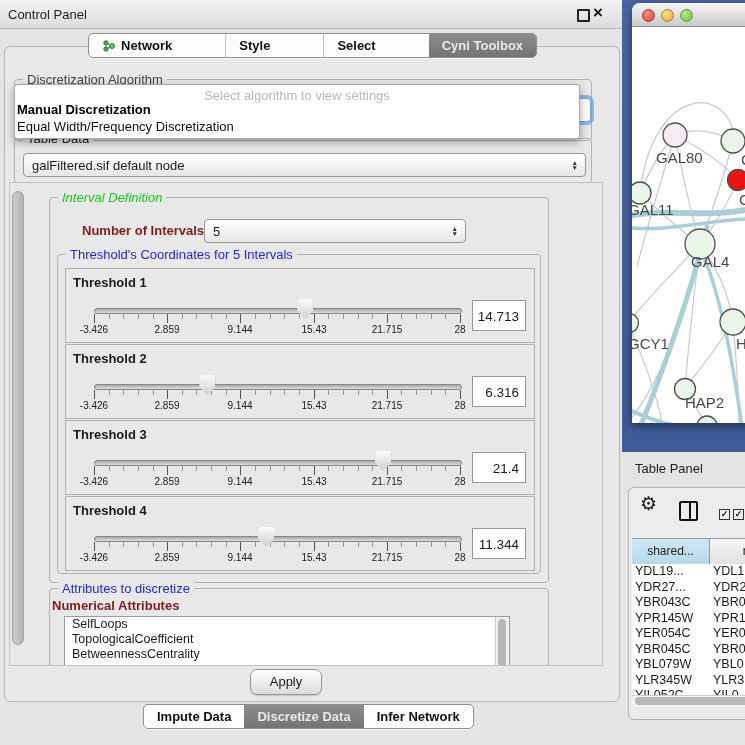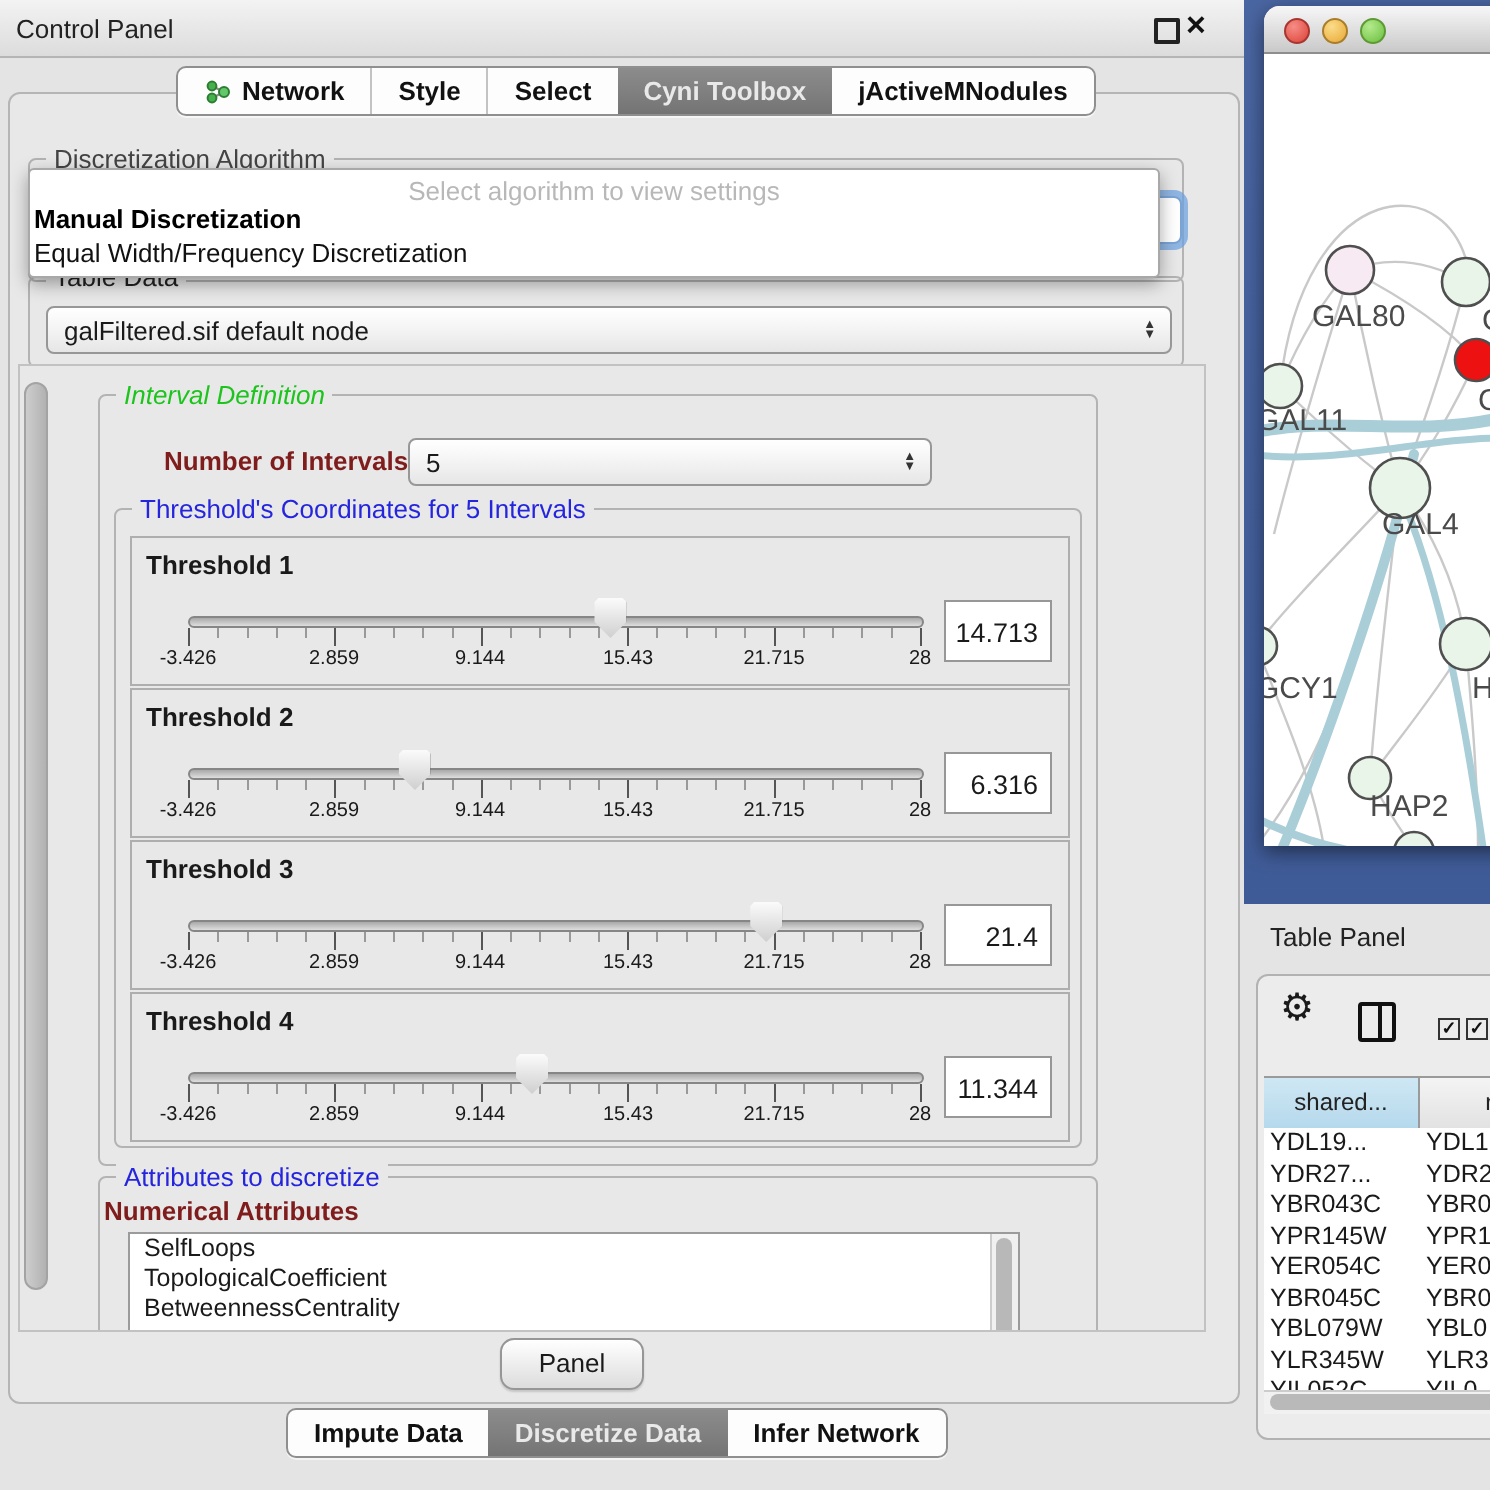--- a/index.html
+++ b/index.html
@@ -119,42 +119,39 @@
 <body>
 
 <div class="screen">
 
   <div class="abs titlebar">
     <div class="abs title">Control Panel</div>
     <div class="abs float-icon"></div>
     <div class="abs close-icon">×</div>
   </div>
 
-  <div class="abs seg-group" style="left:88px;top:33px;">
+  <div class="abs seg-group" style="left:88px;top:33px;gap:40px;">
     <div class="seg">
       <svg class="net-icon" viewBox="0 0 14 14">
         <line x1="4" y1="4" x2="10" y2="7" stroke="#8a8a8a" stroke-width="1.2"></line>
         <line x1="4" y1="10" x2="10" y2="7" stroke="#8a8a8a" stroke-width="1.2"></line>
         <circle cx="4" cy="4" r="2.2" fill="#46b14c" stroke="#2c7d32"></circle>
         <circle cx="4" cy="10" r="2.2" fill="#46b14c" stroke="#2c7d32"></circle>
         <circle cx="10" cy="7" r="2.5" fill="#62c768" stroke="#2c7d32"></circle>
       </svg>
       <span>Network</span>
     </div>
     <div class="seg">
       <span>Style</span>
       </div>
     <div class="seg">
       <span>Select</span>
       </div>
     <div class="seg sel">
       <span>Cyni Toolbox</span>
-      </div>
-    <div class="seg">
-      <span>jActiveMNodules</span>
       </div>
   </div>
 
   <div class="abs container"></div>
 
   <div class="abs group" style="left:14px;top:79px;width:576px;height:60px;">
     <span class="group-label" style="color:#444;">Discretization Algorithm</span>
     <div class="abs focus-combo" style="left:8px;top:18px;width:566px;height:22px;"></div>
   </div>
 
@@ -264,21 +261,21 @@
           <div class="thumb"></div>
           </div>
       </div>
     </div>
 
     <div class="vscroll">
       <div class="thumb"></div>
     </div>
   </div>
 
-  <div class="abs apply-btn">Panel</div>
+  <div class="abs apply-btn">Apply</div>
 
   <div class="abs seg-group" style="left:143px;top:704px;">
     <div class="seg">
       <span>Impute Data</span>
       </div>
     <div class="seg sel">
       <span>Discretize Data</span>
       </div>
     <div class="seg">
       <span>Infer Network</span>

